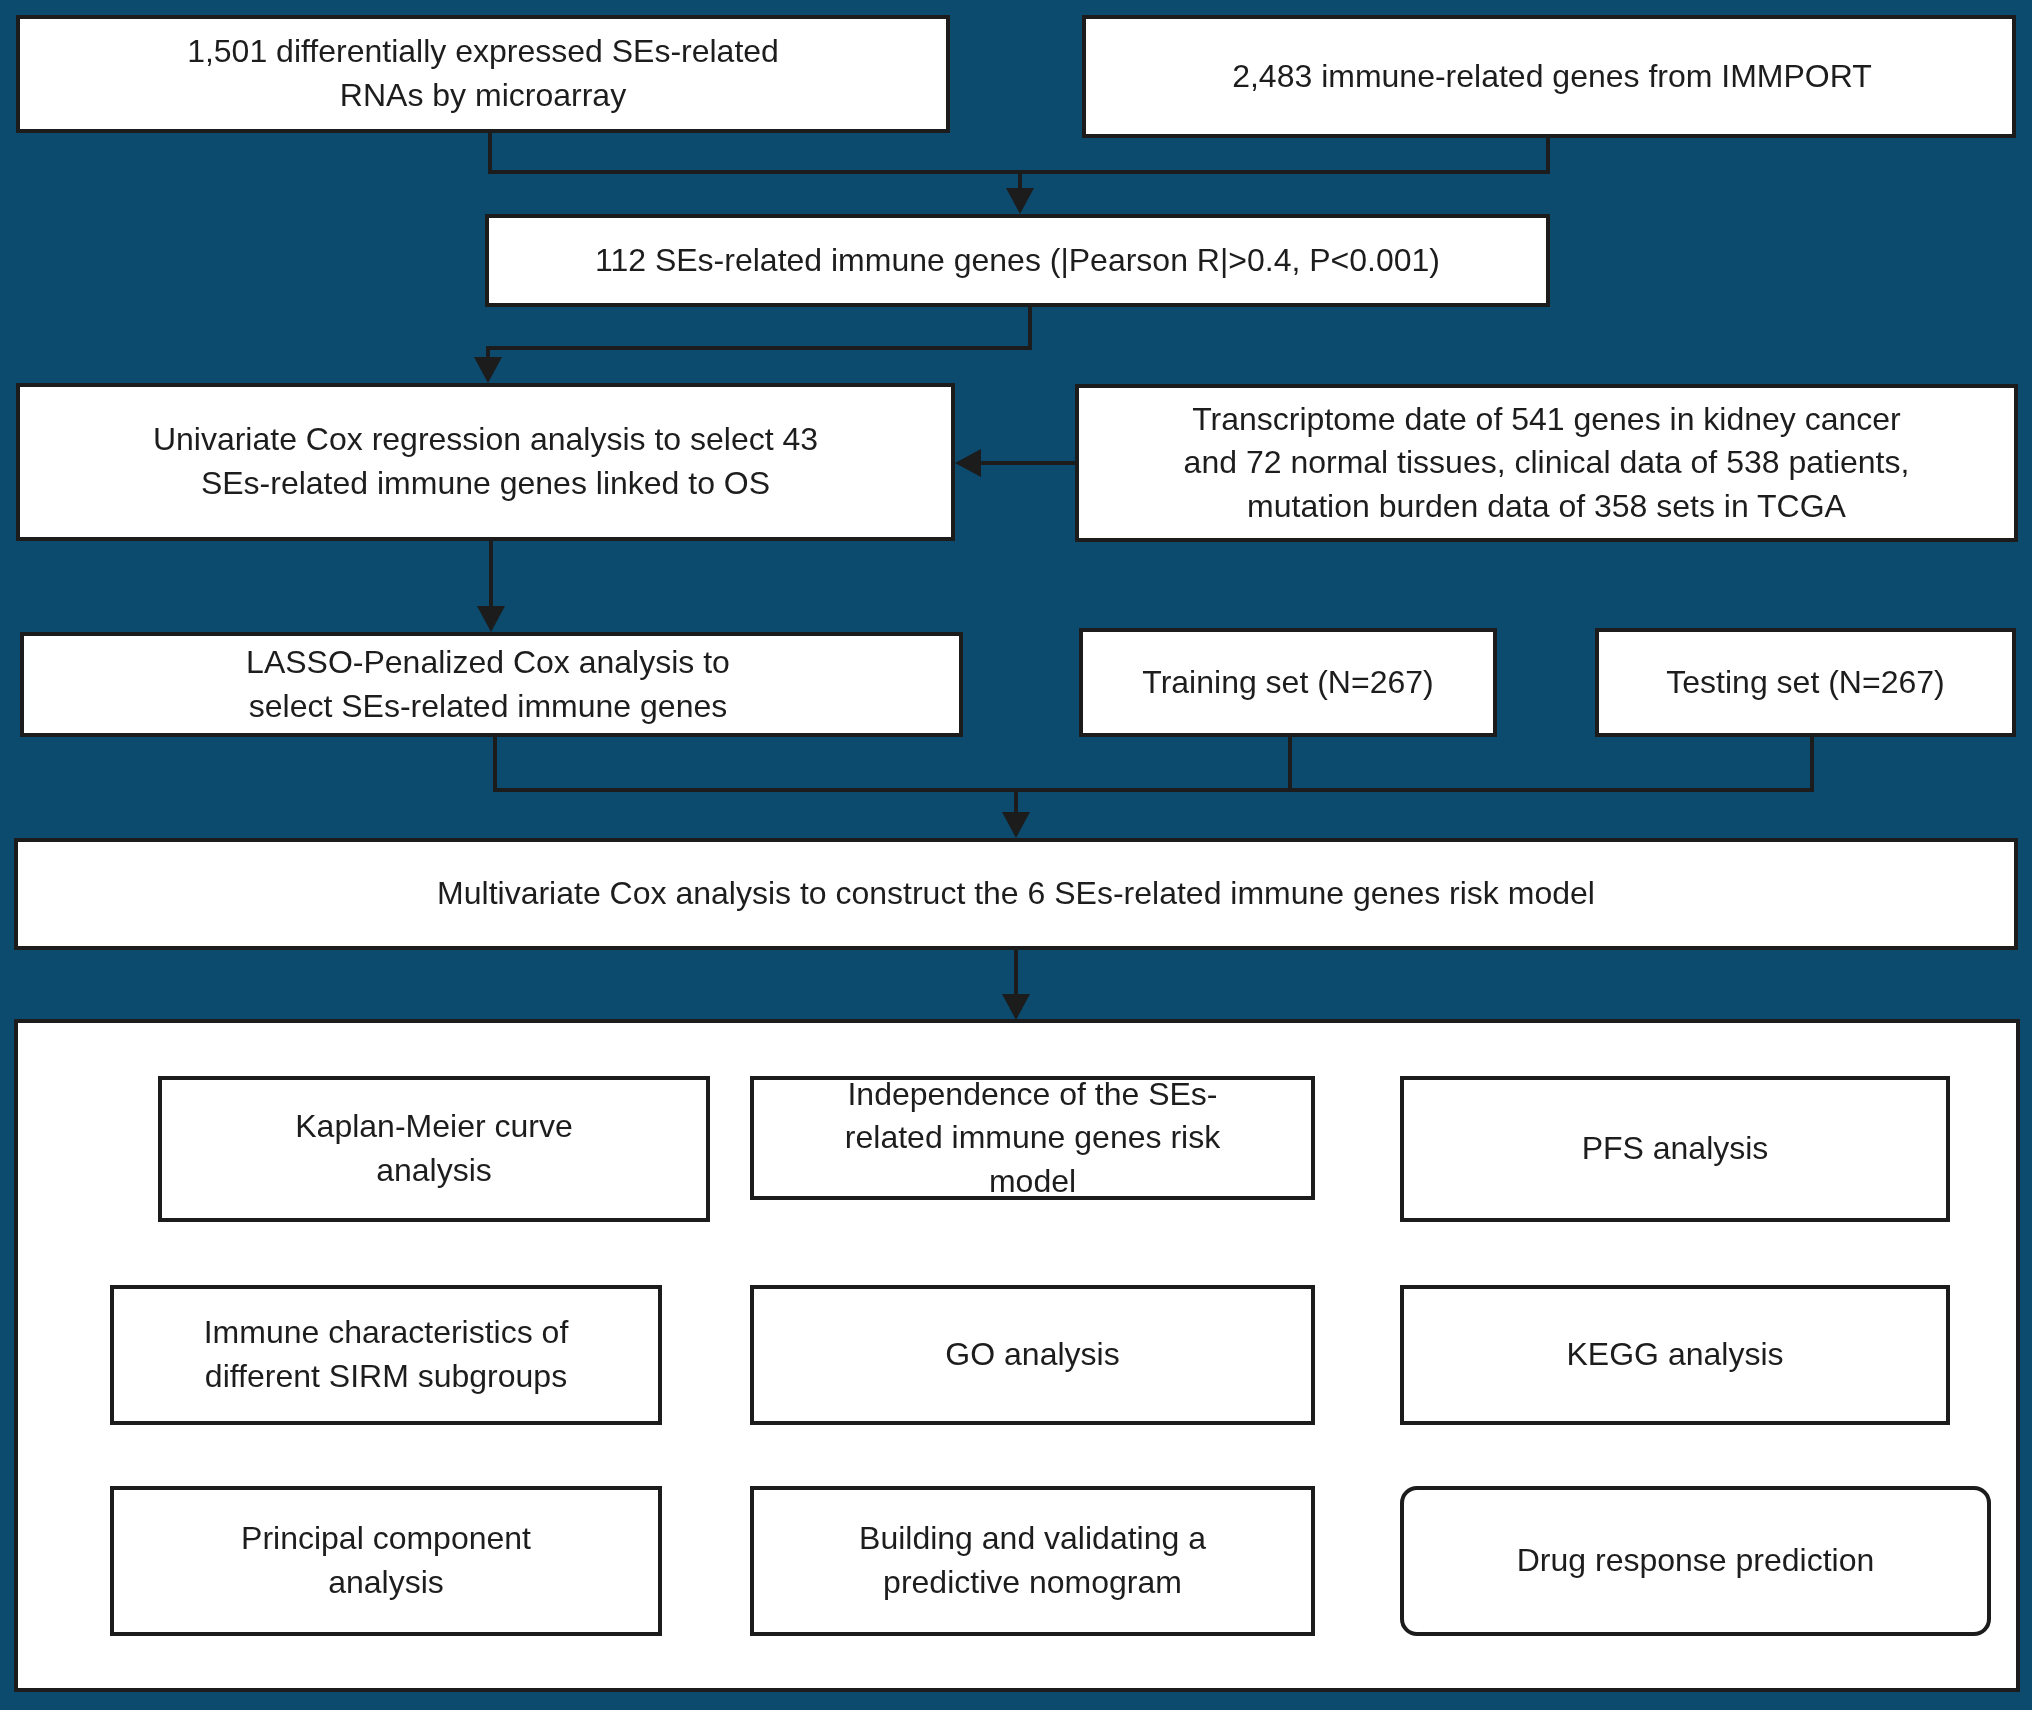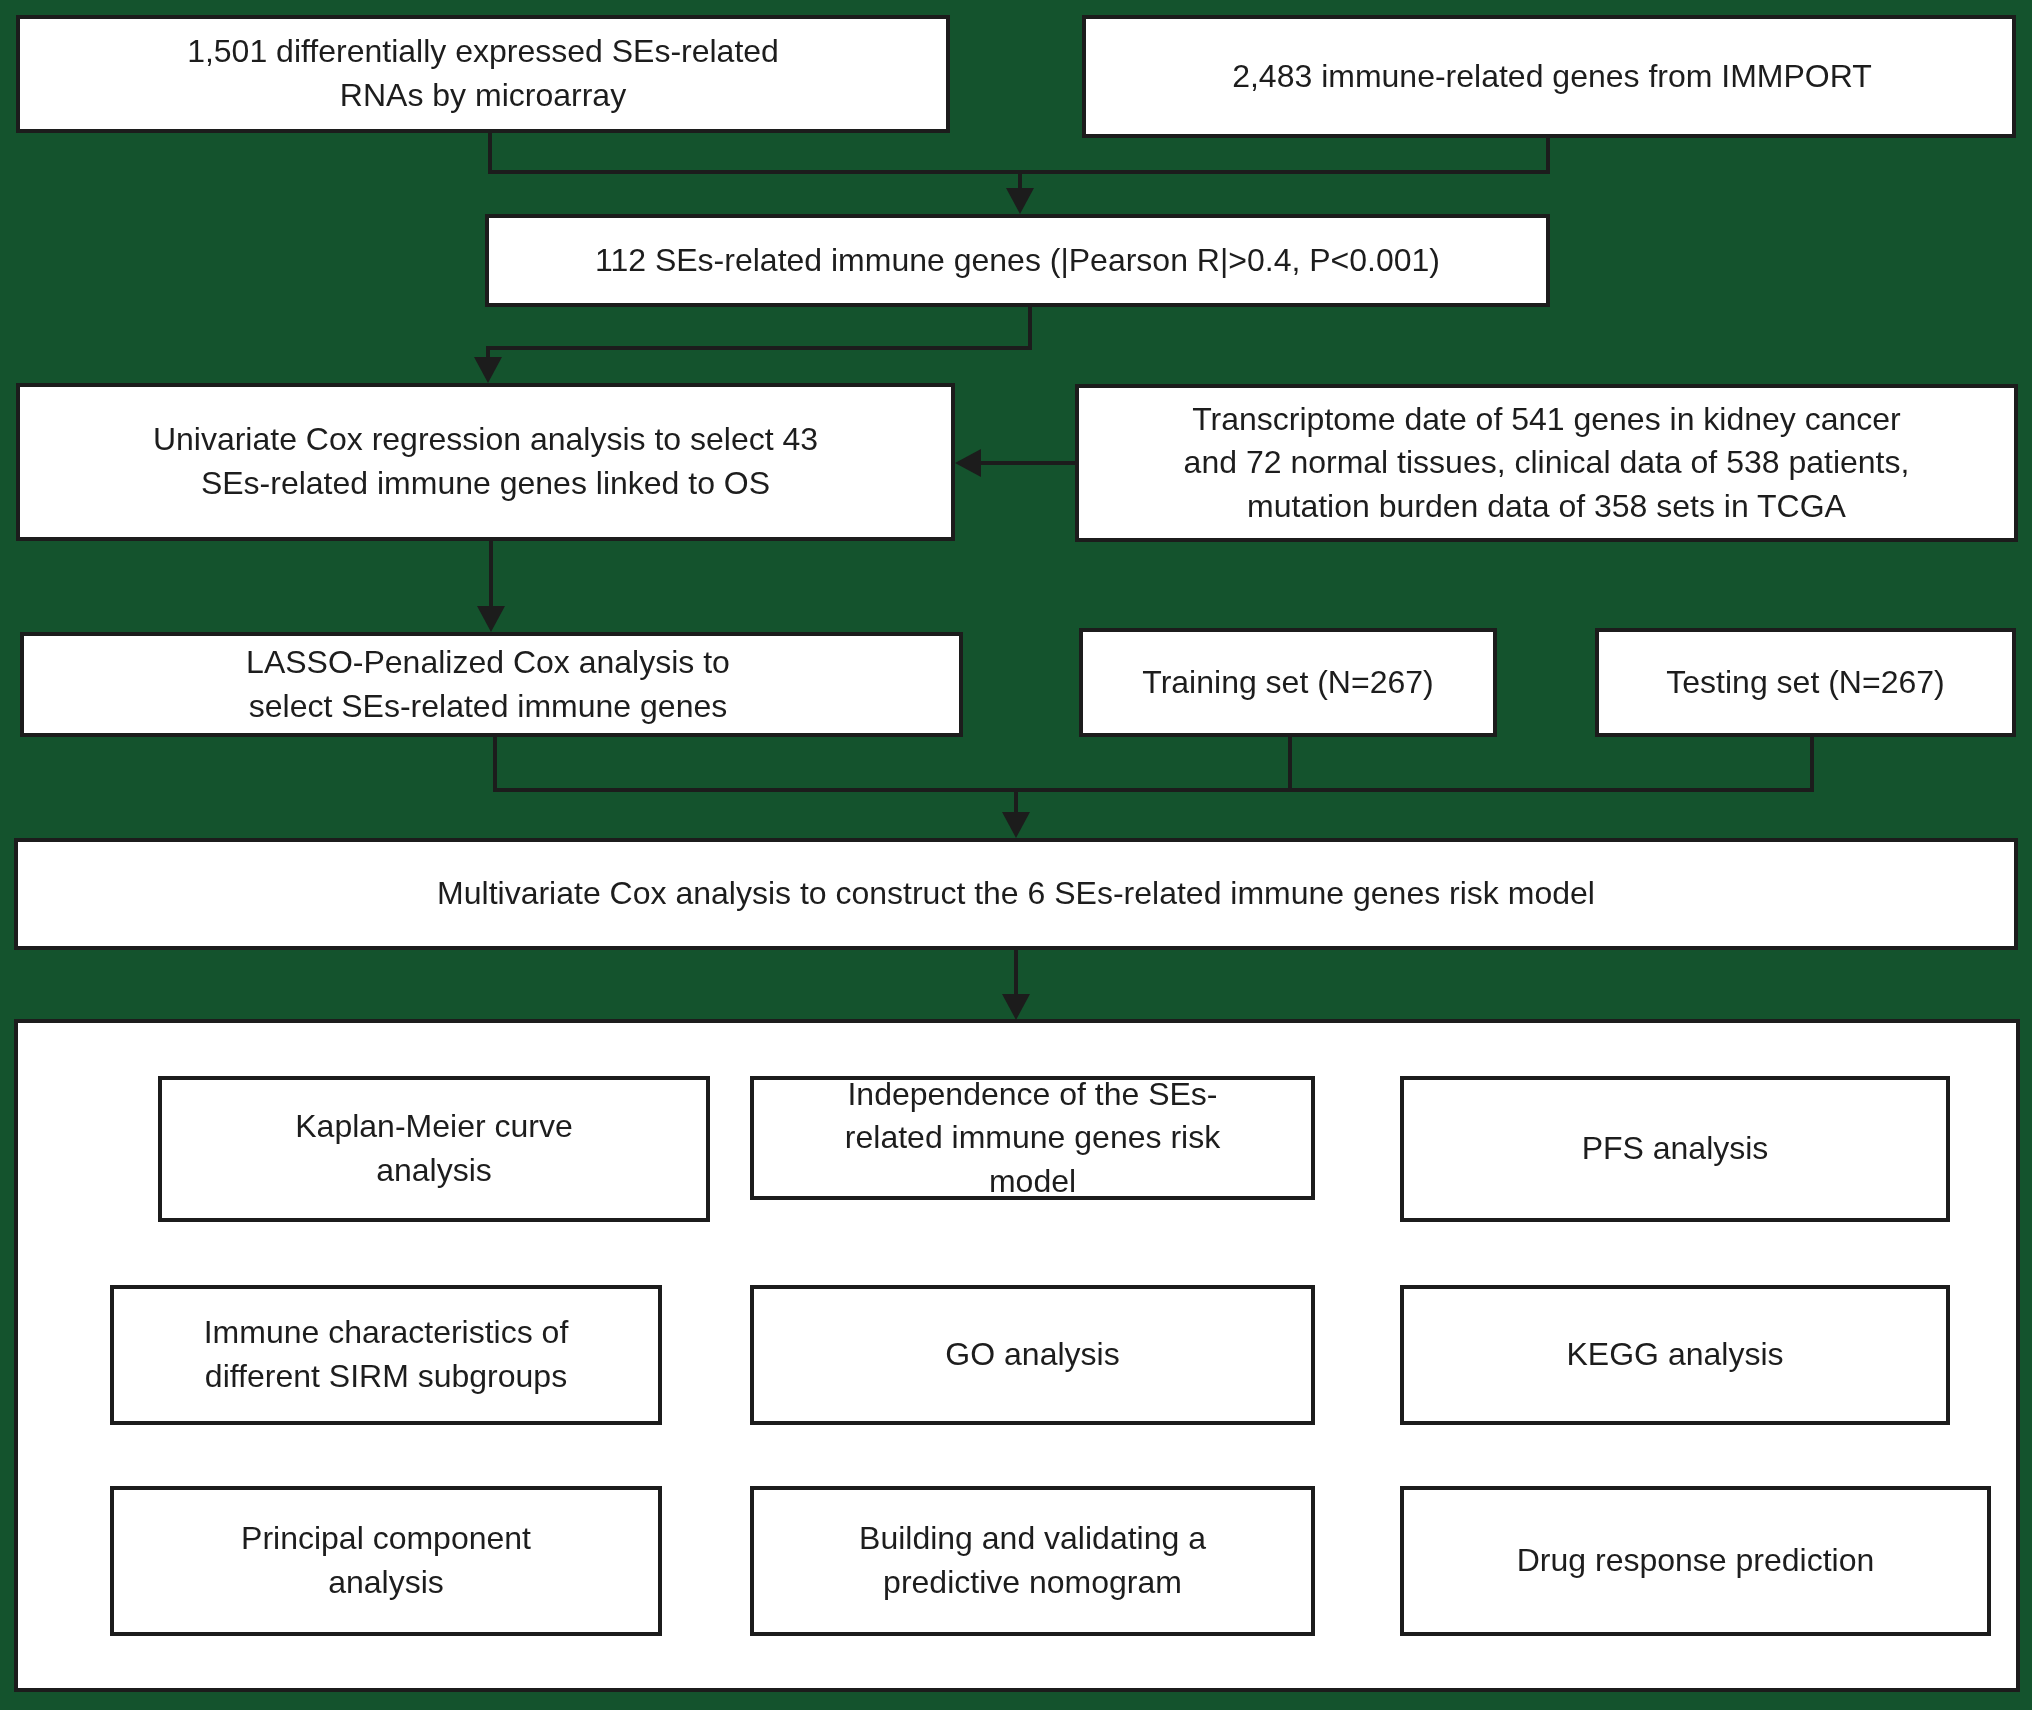--- a/index.html
+++ b/index.html
@@ -4,21 +4,21 @@
 <style>
   html, body {
     margin: 0;
     padding: 0;
     background: #ffffff;
   }
   .canvas {
     position: relative;
     width: 2032px;
     height: 1710px;
-    background: #14532d;
+    background: #0c4a6e;
     font-family: "Liberation Sans", "DejaVu Sans", sans-serif;
     color: #1d1d1d;
   }
   .node {
     position: absolute;
     box-sizing: border-box;
     background: #ffffff;
     border: 4px solid #1c1c1c;
     display: flex;
     align-items: center;
@@ -107,21 +107,21 @@
 different SIRM subgroups</div>
 
   <div class="node" style="left:1400px; top:1285px; width:550px; height:140px;">KEGG analysis</div>
 
   <div class="node" style="left:110px; top:1486px; width:552px; height:150px;">Principal component
 analysis</div>
 
   <div class="node" style="left:750px; top:1486px; width:565px; height:150px;">Building and validating a
 predictive nomogram</div>
 
-  <div class="node" style="left:1400px; top:1486px; width:591px; height:150px;">Drug response prediction</div>
+  <div class="node" style="left:1400px; top:1486px; width:591px; height:150px;border-radius:17px;">Drug response prediction</div>
 
   <div class="v-line" style="left:488px; top:133px; height:41px;"></div>
   <div class="v-line" style="left:1546px; top:138px; height:36px;"></div>
   <div class="h-line" style="left:488px; top:170px; width:1062px;"></div>
   <div class="v-line" style="left:1018px; top:170px; height:22px;"></div>
   <div class="arrow-down" style="left:1006px; top:188px;"></div>
 
   <div class="v-line" style="left:1028px; top:307px; height:43px;"></div>
   <div class="h-line" style="left:486px; top:346px; width:546px;"></div>
   <div class="v-line" style="left:486px; top:346px; height:14px;"></div>

